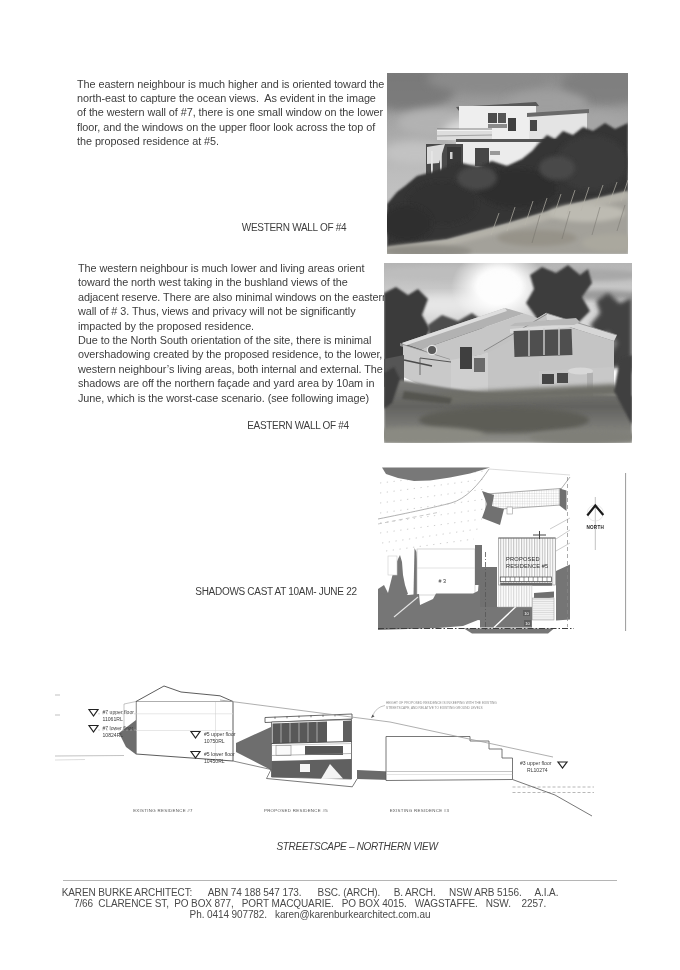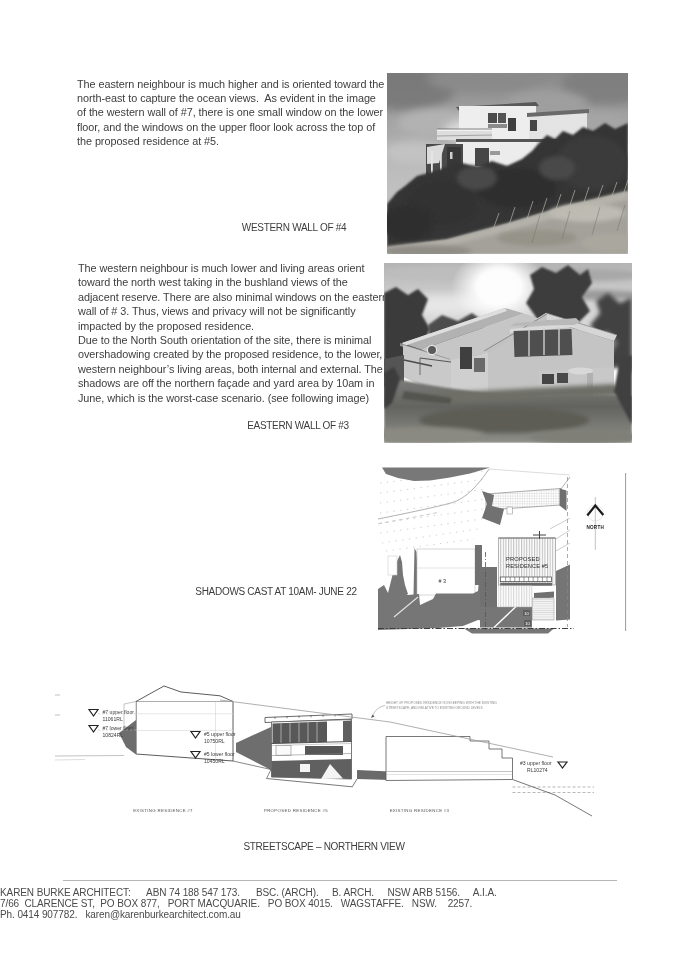--- a/index.html
+++ b/index.html
@@ -236,21 +236,21 @@
   <path d="M55,130 L230,121 242,133 60,141 Z" fill="#6e6e68" filter="url(#c2)"></path>
   <path d="M20,128 L68,135 66,141 18,136 Z" fill="#555550" filter="url(#c1)"></path>
   <ellipse cx="120" cy="157" rx="85" ry="13" fill="#5d5d56" filter="url(#c2)"></ellipse>
   <ellipse cx="40" cy="172" rx="60" ry="8" fill="#8a8a82" filter="url(#c2)"></ellipse>
   <ellipse cx="200" cy="174" rx="55" ry="7" fill="#7f7f78" filter="url(#c2)"></ellipse>
   <path d="M0,110 L10,104 16,116 8,140 0,146 Z" fill="#3c3c3c" filter="url(#c1)"></path>
   <path d="M236,96 L248,92 248,162 230,128 Z" fill="#3f3f3f" filter="url(#c1)"></path>
   </g>
 </svg>
 
-<div class="abs cap" style="left:298px;top:420px;transform:translateX(-50%);">EASTERN WALL OF #3</div>
+<div class="abs cap" style="left:298px;top:420px;transform:translateX(-50%);">EASTERN WALL OF #4</div>
 
 <svg class="abs" style="left:378px;top:467px;" width="250" height="168" viewBox="0 0 250 168">
   <defs>
     <pattern id="vstripe" width="2.6" height="4" patternUnits="userSpaceOnUse">
       <rect width="2.6" height="4" fill="#ffffff"></rect>
       <rect x="0" width="1.1" height="4" fill="#c0c0c0"></rect>
     </pattern>
     <pattern id="grid" width="2.4" height="2.6" patternUnits="userSpaceOnUse">
       <rect width="2.4" height="2.6" fill="#ffffff"></rect>
       <path d="M0,0 H2.4 M0,0 V2.6" stroke="#b9b9b9" stroke-width="0.5" fill="none"></path>
@@ -469,21 +469,21 @@
   <g fill="#555" font-size="4.4" letter-spacing="0.3" text-anchor="middle">
   <text x="108" y="136">EXISTING RESIDENCE #7</text>
   <text x="241" y="136">PROPOSED RESIDENCE #5</text>
   <text x="364.5" y="136">EXISTING RESIDENCE #3</text>
   </g>
 
   <line x1="0" y1="19" x2="5" y2="19" stroke="#999" stroke-width="0.6"></line>
   <line x1="0" y1="39" x2="5" y2="39" stroke="#999" stroke-width="0.6"></line>
 </svg>
 
-<div class="abs cap" style="left:324px;top:841px;transform:translateX(-50%);">STREETSCAPE – NORTHERN VIEW</div>
+<div class="abs cap" style="left:357px;top:841px;transform:translateX(-50%);font-style:italic;">STREETSCAPE – NORTHERN VIEW</div>
 
 <div class="abs" style="left:63px;top:880px;width:554px;height:1px;background:#b5b5b5;"></div>
 
-<div class="abs" style="left:0;top:887px;width:620px;font-size:10px;line-height:11px;color:#4a4a4a;letter-spacing:-0.1px;">
+<div class="abs" style="left:0;top:887px;width:620px;text-align:center;font-size:10px;line-height:11px;color:#4a4a4a;letter-spacing:-0.1px;">
 KAREN BURKE ARCHITECT: &nbsp;&nbsp;&nbsp;&nbsp; ABN 74 188 547 173. &nbsp;&nbsp;&nbsp;&nbsp; BSC. (ARCH). &nbsp;&nbsp;&nbsp; B. ARCH. &nbsp;&nbsp;&nbsp; NSW ARB 5156. &nbsp;&nbsp;&nbsp; A.I.A.<br>
 7/66&nbsp; CLARENCE ST,&nbsp; PO BOX 877, &nbsp; PORT MACQUARIE. &nbsp; PO BOX 4015. &nbsp; WAGSTAFFE. &nbsp; NSW. &nbsp;&nbsp; 2257.<br>
 Ph. 0414 907782.&nbsp;&nbsp; karen@karenburkearchitect.com.au
 </div>
 
 </body></html>

